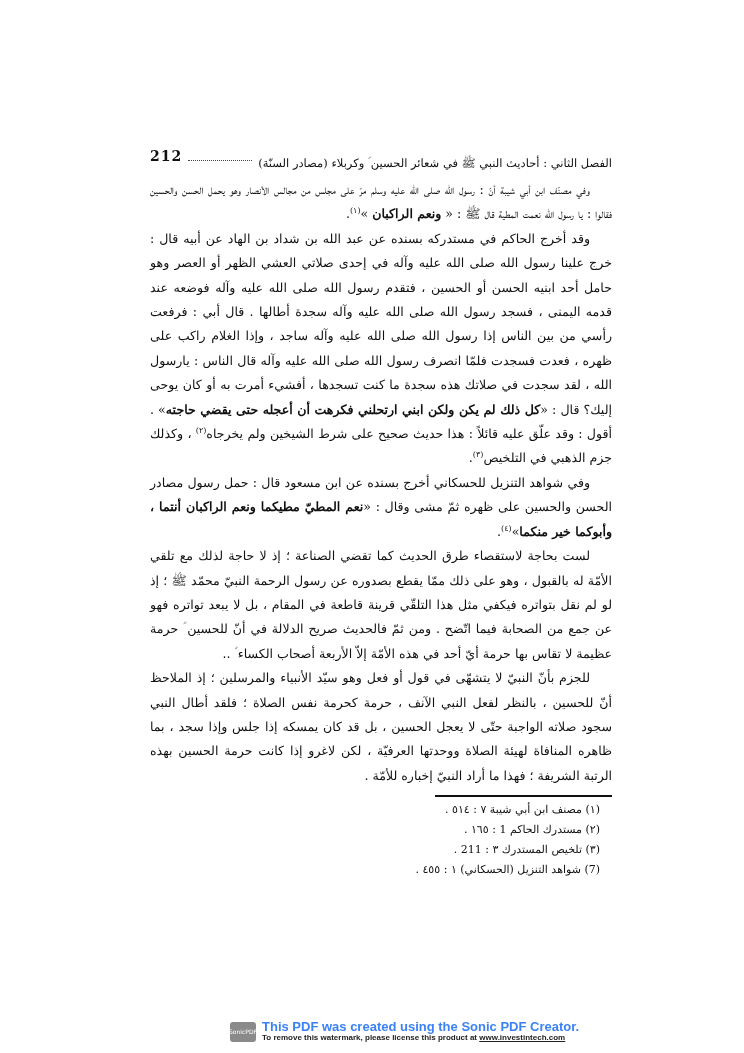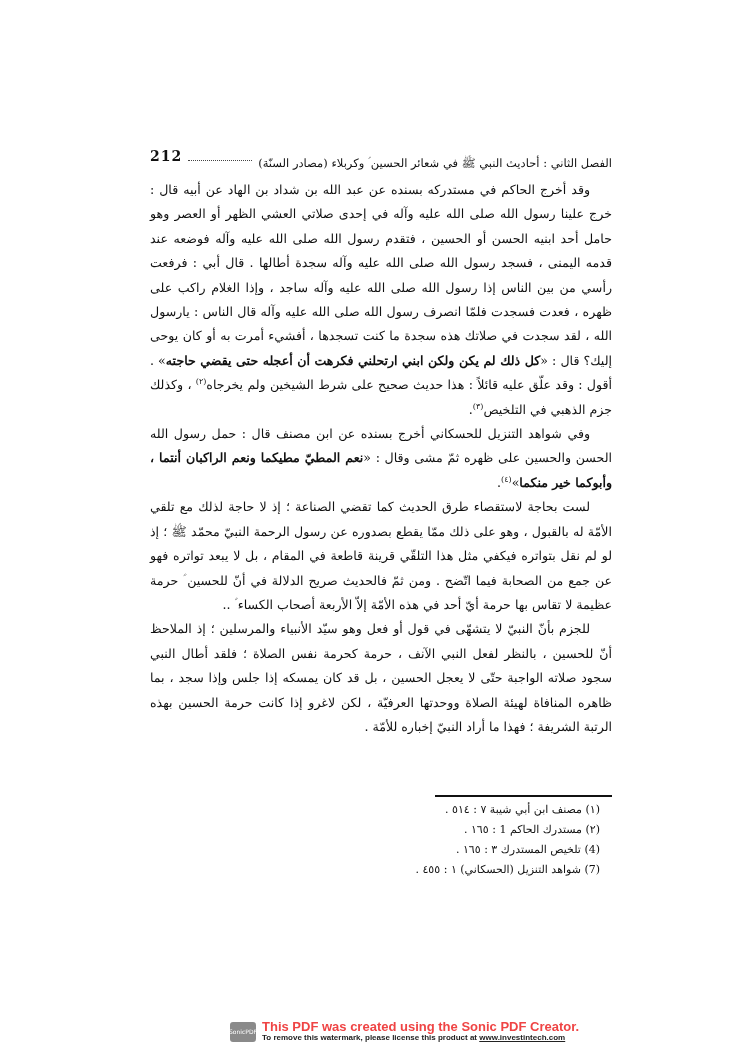--- a/index.html
+++ b/index.html
@@ -18,48 +18,49 @@
   sup { font-size: 8px; vertical-align: super; line-height: 0; }
   .fn-rule { position: absolute; top: 795px; left: 435px; width: 177px; height: 2px; background: #111; }
   .footnotes { position: absolute; top: 800px; left: 368px; width: 232px; direction: rtl;
                font-size: 11px; line-height: 20px; }
   .footnotes div { white-space: nowrap; }
   .watermark { position: absolute; top: 1020px; left: 230px; display: flex; align-items: center; }
   .wm-logo { width: 26px; height: 20px; background: #8a8a8a; border-radius: 3px; color: #fff;
              font-family: "DejaVu Sans", sans-serif; font-size: 6px; display: flex;
              align-items: center; justify-content: center; margin-right: 6px; }
   .wm-text { font-family: "Liberation Sans", sans-serif; }
-  .wm-line1 { font-size: 13px; font-weight: bold; line-height: 13px; color: #ef4444; }
+  .wm-line1 { font-size: 13px; font-weight: bold; line-height: 13px; color: #3b82f6; }
   .wm-line2 { font-size: 8px; font-weight: bold; line-height: 10px; color: #222; }
   .wm-link { text-decoration: underline; color: #222; }
 </style>
 </head>
 <body>
 
 <div class="page">
 
   <div class="header">
     <span class="title">الفصل الثاني : أحاديث النبي ﷺ في شعائر الحسين ؑ وكربلاء (مصادر السنّة)</span>
     <span class="dots"></span>
     <span class="pagenum">212</span>
   </div>
 
   <div class="body" id="body">
+      <p><span>وفي مصنّف ابن أبي شيبة أنّ : رسول الله صلى الله عليه وسلم مرّ على مجلس من مجالس الأنصار وهو يحمل الحسن والحسين فقالوا : يا رسول الله نعمت المطية قال ﷺ : « </span><b>ونعم الراكبان</b><span> »</span><sup>(١)</sup><span>.</span></p>
       <p><span>وقد أخرج الحاكم في مستدركه بسنده عن عبد الله بن شداد بن الهاد عن أبيه قال : خرج علينا رسول الله صلى الله عليه وآله في إحدى صلاتي العشي الظهر أو العصر وهو حامل أحد ابنيه الحسن أو الحسين ، فتقدم رسول الله صلى الله عليه وآله فوضعه عند قدمه اليمنى ، فسجد رسول الله صلى الله عليه وآله سجدة أطالها . قال أبي : فرفعت رأسي من بين الناس إذا رسول الله صلى الله عليه وآله ساجد ، وإذا الغلام راكب على ظهره ، فعدت فسجدت فلمّا انصرف رسول الله صلى الله عليه وآله قال الناس : يارسول الله ، لقد سجدت في صلاتك هذه سجدة ما كنت تسجدها ، أفشيء أمرت به أو كان يوحى إليك؟ قال : «</span><b>كل ذلك لم يكن ولكن ابني ارتحلني فكرهت أن أعجله حتى يقضي حاجته</b><span>» . أقول : وقد علّق عليه قائلاً : هذا حديث صحيح على شرط الشيخين ولم يخرجاه</span><sup>(٢)</sup><span> ، وكذلك جزم الذهبي في التلخيص</span><sup>(٣)</sup><span>.</span></p>
-      <p><span>وفي شواهد التنزيل للحسكاني أخرج بسنده عن ابن مصنف قال : حمل رسول الله الحسن والحسين على ظهره ثمّ مشى وقال : «</span><b>نعم المطيّ مطيكما ونعم الراكبان أنتما ، وأبوكما خير منكما</b><span>»</span><sup>(٤)</sup><span>.</span></p>
+      <p><span>وفي شواهد التنزيل للحسكاني أخرج بسنده عن ابن مسعود قال : حمل رسول مصادر الحسن والحسين على ظهره ثمّ مشى وقال : «</span><b>نعم المطيّ مطيكما ونعم الراكبان أنتما ، وأبوكما خير منكما</b><span>»</span><sup>(٤)</sup><span>.</span></p>
       <p><span>لست بحاجة لاستقصاء طرق الحديث كما تقضي الصناعة ؛ إذ لا حاجة لذلك مع تلقي الأمّة له بالقبول ، وهو على ذلك ممّا يقطع بصدوره عن رسول الرحمة النبيّ محمّد ﷺ ؛ إذ لو لم نقل بتواتره فيكفي مثل هذا التلقّي قرينة قاطعة في المقام ، بل لا يبعد تواتره فهو عن جمع من الصحابة فيما اتّضح . ومن ثمّ فالحديث صريح الدلالة في أنّ للحسين ؑ حرمة عظيمة لا تقاس بها حرمة أيّ أحد في هذه الأمّة إلاّ الأربعة أصحاب الكساء ؑ ..</span></p>
       <p><span>للجزم بأنّ النبيّ لا يتشهّى في قول أو فعل وهو سيّد الأنبياء والمرسلين ؛ إذ الملاحظ أنّ للحسين ، بالنظر لفعل النبي الآنف ، حرمة كحرمة نفس الصلاة ؛ فلقد أطال النبي سجود صلاته الواجبة حتّى لا يعجل الحسين ، بل قد كان يمسكه إذا جلس وإذا سجد ، بما ظاهره المنافاة لهيئة الصلاة ووحدتها العرفيّة ، لكن لاغرو إذا كانت حرمة الحسين بهذه الرتبة الشريفة ؛ فهذا ما أراد النبيّ إخباره للأمّة .</span></p>
     </div>
 
   <div class="fn-rule"></div>
 
   <div class="footnotes">
     <div>(١) مصنف ابن أبي شيبة ٧ : ٥١٤ .</div>
     <div>(٢) مستدرك الحاكم 1 : ١٦٥ .</div>
-    <div>(4) تلخيص المستدرك ٣ : ١٦٥ .</div>
+    <div>(٣) تلخيص المستدرك ٣ : 211 .</div>
     <div>(7) شواهد التنزيل (الحسكاني) ١ : ٤٥٥ .</div>
   </div>
 
   <div class="watermark">
     <div class="wm-logo">SonicPDF</div>
     <div class="wm-text">
       <div class="wm-line1">This PDF was created using the Sonic PDF Creator.</div>
       <div class="wm-line2"><span>To remove this watermark, please license this product at </span><span class="wm-link">www.investintech.com</span></div>
     </div>
   </div>

